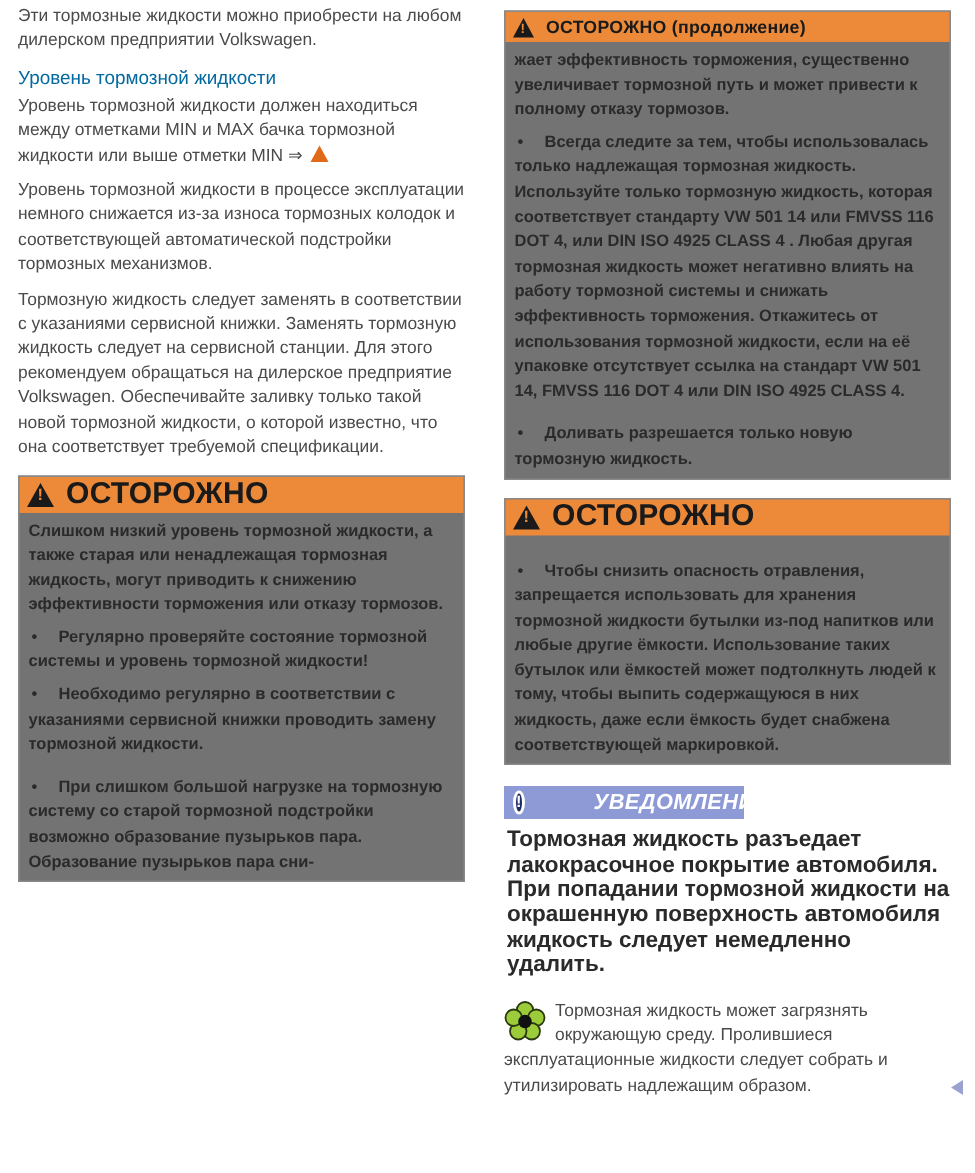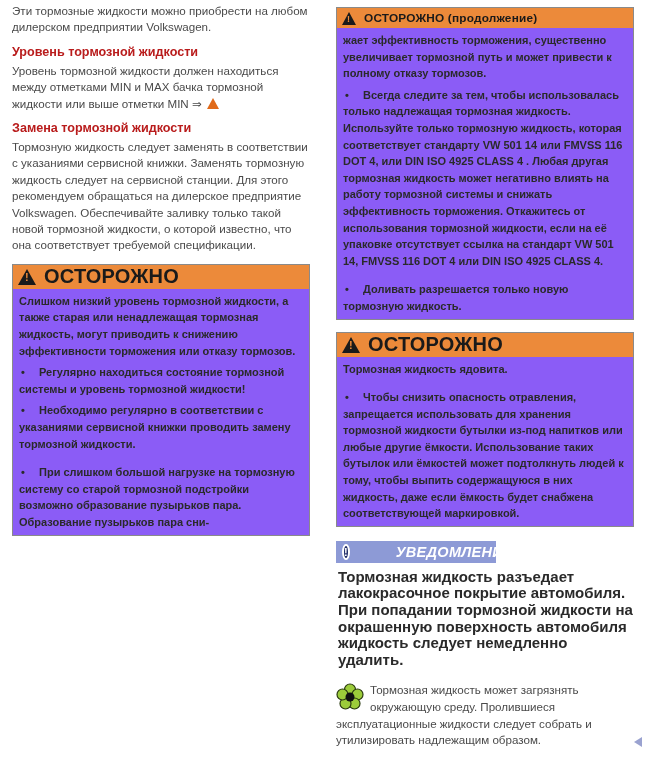--- a/index.html
+++ b/index.html
@@ -4,23 +4,23 @@
 <style>
   * { box-sizing: border-box; margin: 0; padding: 0; }
   html, body { width: 650px; height: 782px; background: #ffffff; overflow: hidden; }
   body { font-family: "Liberation Sans", sans-serif; color: #3a3a3a; position: relative; }
 
   .col { position: absolute; top: 0; }
   .col-left { left: 12px; width: 298px; }
   .col-right { left: 336px; width: 298px; }
 
   p.body { font-size: 11.6px; line-height: 16.4px; color: #4a4a4a; margin-bottom: 7px; }
-  h2.sub { font-size: 12.6px; font-weight: bold; color: #b91c1c; margin: 4px 0 2px; line-height: 17px; }
+  h2.sub { font-size: 12.6px; font-weight: normal; color: #0369a1; margin: 4px 0 2px; line-height: 17px; }
 
-  .warn { border: 1.5px solid #8a8a8a; background: #8b5cf6; }
+  .warn { border: 1.5px solid #8a8a8a; background: #737373; }
   .warn-head { background: #ec8a3a; height: 24px; display: flex; align-items: center; padding-left: 5px; }
   .warn-head .tri { width: 0; height: 0; border-left: 9px solid transparent; border-right: 9px solid transparent; border-bottom: 16px solid #1a1a1a; position: relative; margin-right: 8px; }
   .warn-head .tri::after { content: "!"; position: absolute; left: -2px; top: 3px; color: #ec8a3a; font-size: 11px; font-weight: bold; line-height: 11px; }
   .warn-head .title { font-weight: bold; font-size: 20px; color: #1a1a1a; letter-spacing: 0.2px; }
   .warn-head.small { height: 20px; }
   .warn-head.small .tri { border-left-width: 7px; border-right-width: 7px; border-bottom-width: 13px; }
   .warn-head.small .tri::after { left: -2px; top: 2px; font-size: 9px; }
   .warn-head.small .title { font-size: 11.8px; }
 
   .warn-body { padding: 4px 6px 4px 6px; }
@@ -39,32 +39,32 @@
   .inline-warn { display: inline-block; width: 0; height: 0; border-left: 6px solid transparent; border-right: 6px solid transparent; border-bottom: 11px solid #e06a1a; vertical-align: -1px; margin-left: 2px; }
 </style>
 </head>
 <body>
 
 <div class="col col-left" style="top:3px;">
   <p class="body">Эти тормозные жидкости можно приобрести на любом дилерском предприятии Volkswagen.</p>
 
   <h2 class="sub" style="margin-top:8px;">Уровень тормозной жидкости</h2>
   <p class="body"><span>Уровень тормозной жидкости должен находиться между отметками MIN и MAX бачка тормозной жидкости или выше отметки MIN ⇒</span> <span class="inline-warn"></span></p>
+  <p class="body">Уровень тормозной жидкости в процессе эксплуатации немного снижается из-за износа тормозных колодок и соответствующей автоматической подстройки тормозных механизмов.</p>
 
-  <h2 class="sub" style="margin-top:8px;">Замена тормозной жидкости</h2>
   <p class="body">Тормозную жидкость следует заменять в соответствии с указаниями сервисной книжки. Заменять тормозную жидкость следует на сервисной станции. Для этого рекомендуем обращаться на дилерское предприятие Volkswagen. Обеспечивайте заливку только такой новой тормозной жидкости, о которой известно, что она соответствует требуемой спецификации.</p>
 
   <div class="warn" style="margin-top:10px;">
     <div class="warn-head">
       <span class="tri"></span>
       <span class="title">ОСТОРОЖНО</span>
     </div>
     <div class="warn-body">
       <p>Слишком низкий уровень тормозной жидкости, а также старая или ненадлежащая тормозная жидкость, могут приводить к снижению эффективности торможения или отказу тормозов.</p>
-      <p class="bullet">Регулярно находиться состояние тормозной системы и уровень тормозной жидкости!</p>
+      <p class="bullet">Регулярно проверяйте состояние тормозной системы и уровень тормозной жидкости!</p>
       <p class="bullet">Необходимо регулярно в соответствии с указаниями сервисной книжки проводить замену тормозной жидкости.</p>
       <p class="bullet">При слишком большой нагрузке на тормозную систему со старой тормозной подстройки возможно образование пузырьков пара. Образование пузырьков пара сни-</p>
     </div>
   </div>
 </div>
 
 <div class="col col-right" style="top:7px;">
   <div class="warn">
     <div class="warn-head small">
       <span class="tri"></span>
@@ -76,21 +76,20 @@
       <p class="bullet">Доливать разрешается только новую тормозную жидкость.</p>
     </div>
   </div>
 
   <div class="warn" style="margin-top:12px;">
     <div class="warn-head">
       <span class="tri"></span>
       <span class="title">ОСТОРОЖНО</span>
     </div>
     <div class="warn-body">
-      <p>Тормозная жидкость ядовита.</p>
       <p class="bullet">Чтобы снизить опасность отравления, запрещается использовать для хранения тормозной жидкости бутылки из-под напитков или любые другие ёмкости. Использование таких бутылок или ёмкостей может подтолкнуть людей к тому, чтобы выпить содержащуюся в них жидкость, даже если ёмкость будет снабжена соответствующей маркировкой.</p>
     </div>
   </div>
 
   <div class="note-head">
     <span class="note-icon">!</span>
     <span class="note-title">УВЕДОМЛЕНИЕ</span>
   </div>
   <p class="note-body">Тормозная жидкость разъедает лакокрасочное покрытие автомобиля. При попадании тормозной жидкости на окрашенную поверхность автомобиля жидкость следует немедленно удалить.</p>
 

